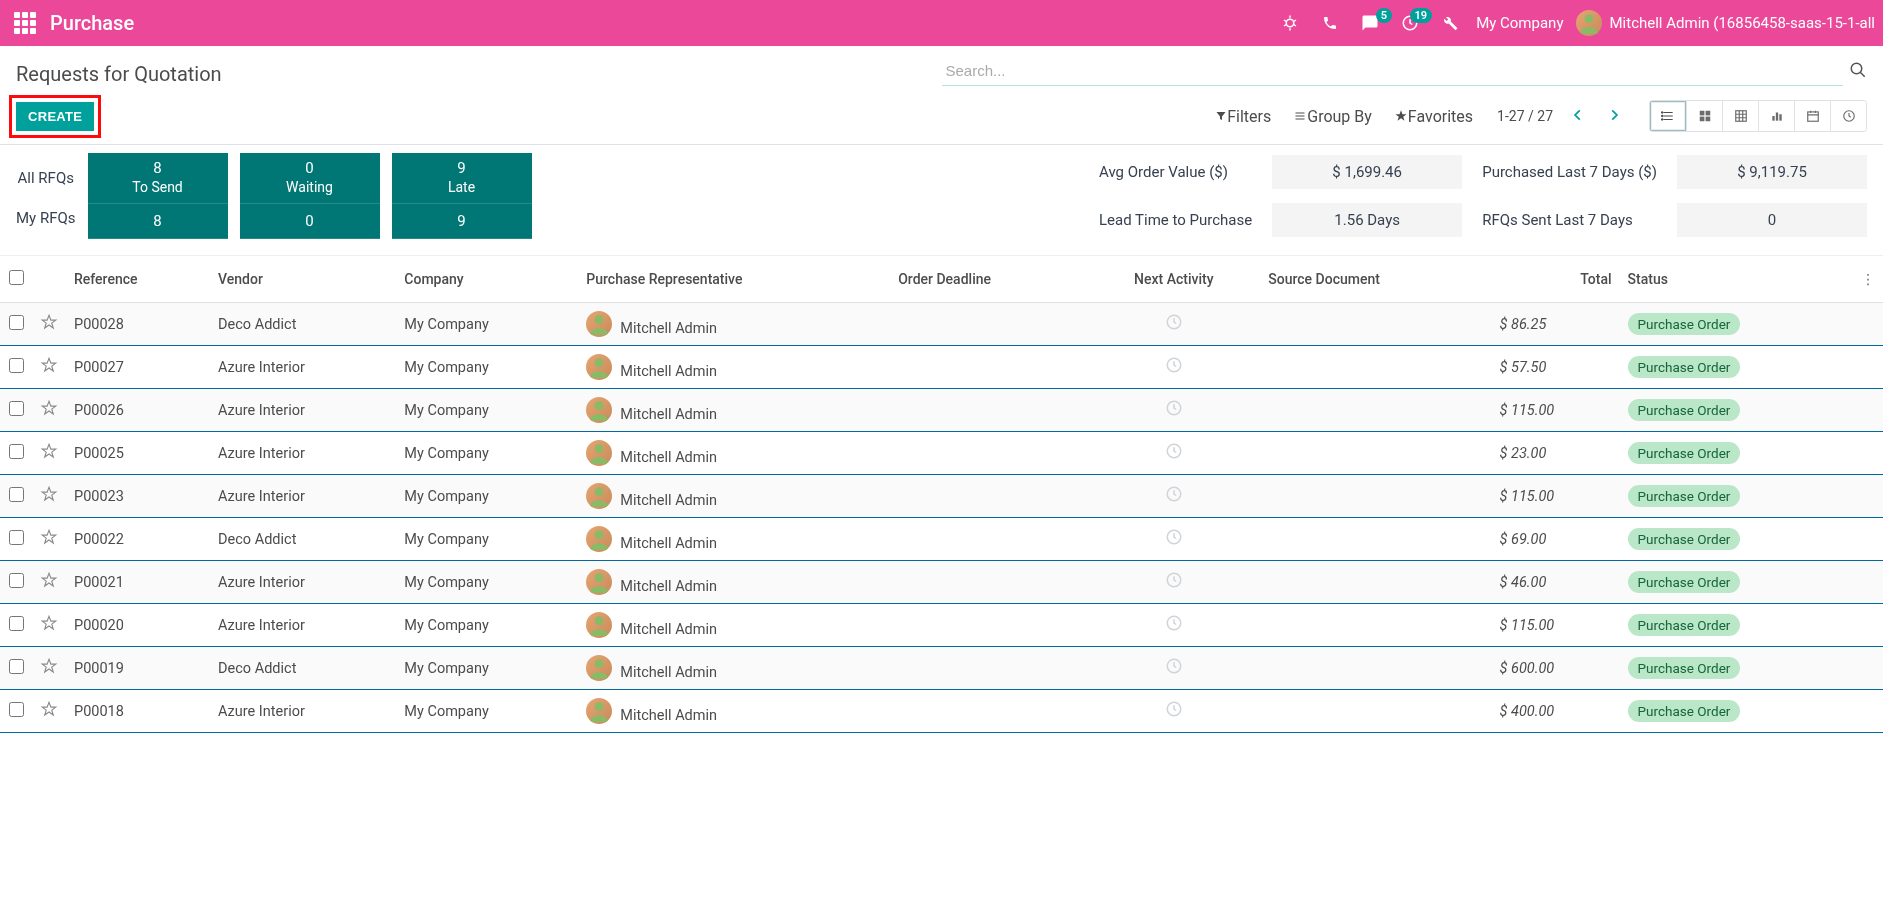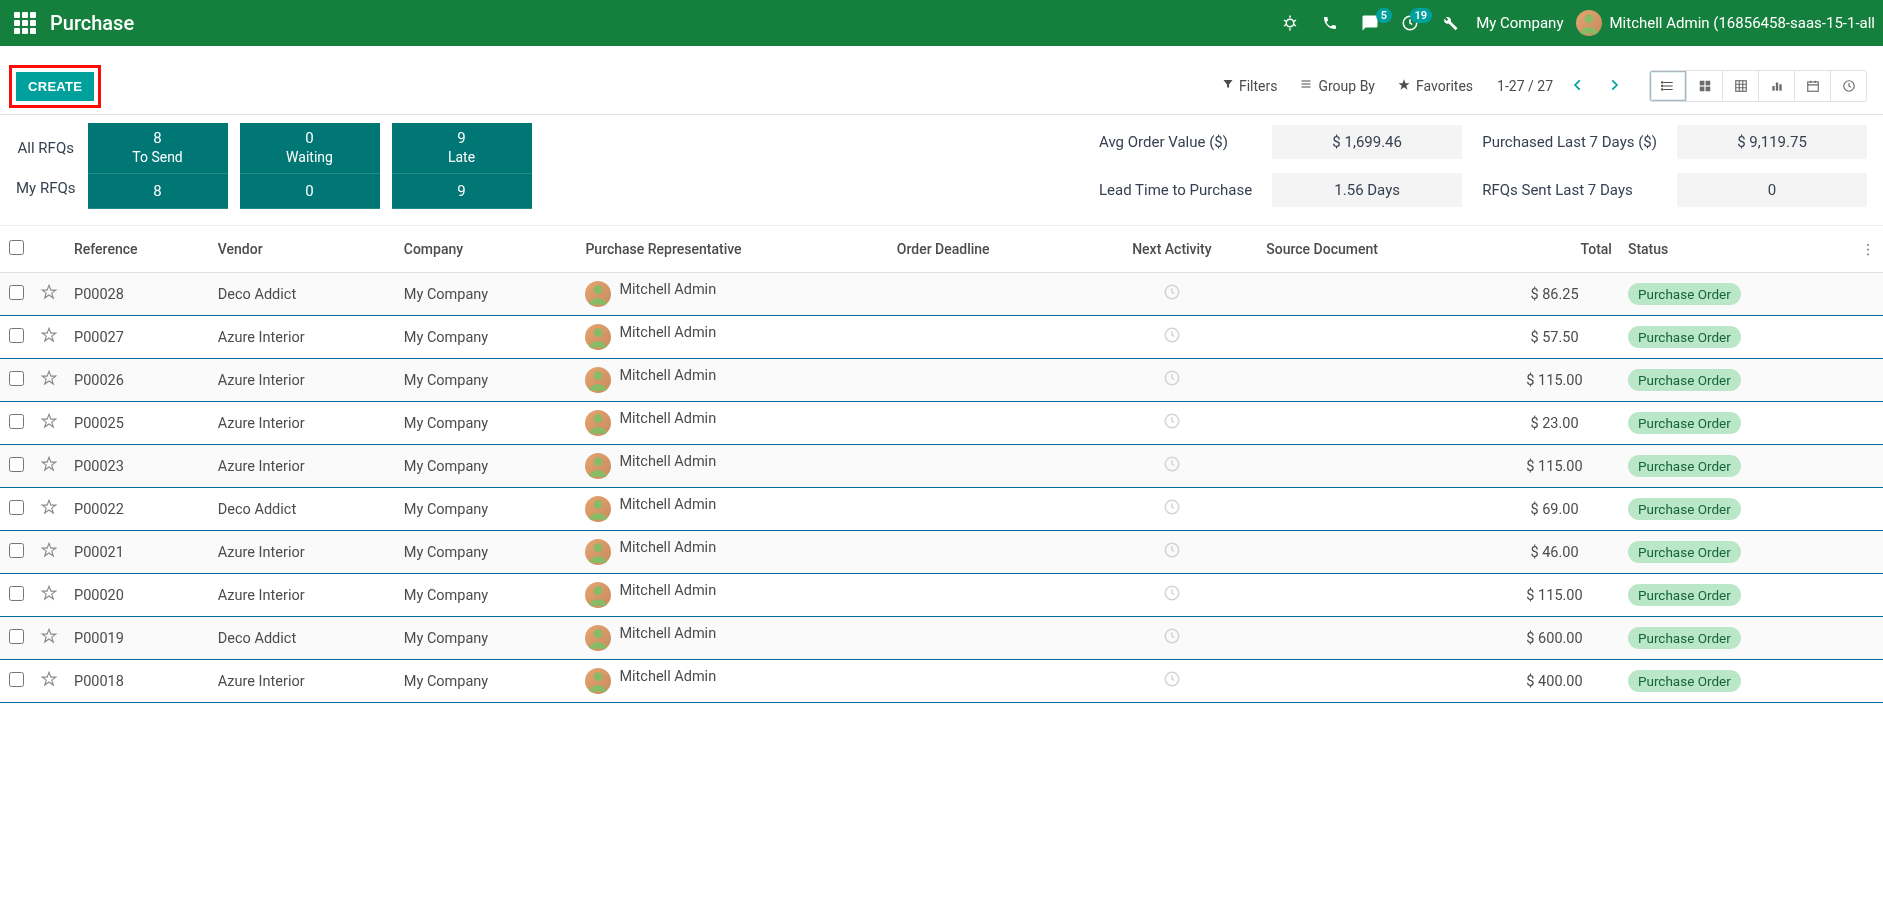--- a/index.html
+++ b/index.html
@@ -1,19 +1,19 @@
 <!DOCTYPE html>
 <html><head>
 <meta charset="utf-8">
 <style>
 * { box-sizing: border-box; margin: 0; padding: 0; }
 body { font-family: -apple-system, BlinkMacSystemFont, "Segoe UI", Roboto, "Helvetica Neue", Arial, sans-serif; font-size: 14px; color: #374151; background: #fff; }
 
 
-.topnav { background: #15803d; height: 46px; display: flex; align-items: center; color: #fff; padding: 0 8px; font-size: 15px; }
+.topnav { background: #ec4899; height: 46px; display: flex; align-items: center; color: #fff; padding: 0 8px; font-size: 15px; }
 .apps-icon { width: 22px; height: 22px; margin: 0 14px 0 6px; display: grid; grid-template-columns: repeat(3,1fr); grid-template-rows: repeat(3,1fr); gap: 2px; cursor:pointer; }
 .apps-icon span { background: #fff; border-radius: 1px; }
 .brand { font-size: 20px; font-weight: 500; margin-right: 28px; }
 .nav-items { display: flex; gap: 4px; }
 .nav-item { padding: 6px 14px; cursor: pointer; border-radius: 3px; font-size: 15px; }
 .nav-right { margin-left: auto; display: flex; align-items: center; gap: 12px; }
 .nav-right .ico { width: 28px; display:flex; justify-content:center; cursor:pointer; position:relative; }
 .badge { position:absolute; top:-6px; right:-8px; background:#00a09d; color:#fff; border-radius:10px; font-size:11px; padding:1px 5px; font-weight:600; }
 .avatar { width: 26px; height: 26px; border-radius: 50%; background: linear-gradient(135deg,#e6a673,#c78a5a); display:inline-flex; align-items:center; justify-content:center; font-size:10px; color:#6b4; overflow:hidden; }
 .avatar svg { width:100%; height:100%; }
@@ -28,21 +28,21 @@
 .searchbox::placeholder { color:#aaa; }
 .search-wrap { display:flex; align-items:center; }
 .search-icon-btn { margin-left:6px; cursor:pointer; color:#666; }
 
 .cp-bot { display:flex; align-items:center; padding: 14px 0 12px 0; gap:16px; }
 .create-btn { background:#00a09d; color:#fff; border:none; padding:7px 12px; font-size:13px; font-weight:600; cursor:pointer; letter-spacing:.3px; }
 .create-highlight { border:3px solid #ff0a0a; padding:4px; margin:-7px; }
 .import-ico { color:#4c4c4c; margin-left:8px; cursor:pointer; }
 
 .search-opts { display:flex; gap:22px; color:#4c4c4c; }
-.search-opt { display:flex; gap:5px; cursor:pointer; font-size:14px; }
+.search-opt { display:flex; align-items:center; cursor:pointer; font-size:16px; }
 .pager-block { margin-left:auto; display:flex; align-items:center; gap:14px; }
 .pager-lbl { color:#4c4c4c; font-size:14px; }
 .pager-btn { color:#00a09d; cursor:pointer; padding:4px; }
 .view-switch { display:flex; border:1px solid #dee2e6; border-radius:3px; overflow:hidden; }
 .view-btn { width:36px; height:30px; display:flex; align-items:center; justify-content:center; cursor:pointer; color:#6b6b6b; border-left:1px solid #dee2e6; }
 .view-btn:first-child { border-left:none; }
 .view-btn.active { background:#fff; box-shadow: inset 0 0 0 1px #00a09d22; color:#4c4c4c; border:1px solid #adb5bd; }
 
 
 .dash { display:flex; padding: 8px 16px 16px 16px; gap:18px; border-bottom:1px solid #eee; }
@@ -60,25 +60,25 @@
 .dash-right .kval { background:#f4f4f4; text-align:center; padding:8px 16px; }
 
 
 table { width:100%; border-collapse:collapse; }
 thead th { text-align:left; font-weight:500; color:#4c4c4c; padding:14px 8px; font-size:14px; border-bottom:1px solid #dee2e6; white-space:nowrap; }
 tbody tr { border-bottom:1px solid #0369a1; }
 tbody tr:nth-child(odd) { background:#fafafa; }
 tbody td { padding:8px 8px; font-size:14.5px; color:#4c4c4c; vertical-align:middle; white-space:nowrap; }
 .chk { width:32px; text-align:center; }
 .star { width:32px; color:#6c757d; cursor:pointer; }
-.rep-cell { display:flex; align-items:flex-start; gap:8px; }
+.rep-cell { display:flex; align-items:flex-end; gap:8px; }
 .mini-avatar { width:26px; height:26px; border-radius:50%; background:linear-gradient(135deg,#e6a673,#c78a5a); overflow:hidden; display:inline-flex; }
 .mini-avatar svg{ width:100%; height:100%; }
 .activity-cell { text-align:center; color:#ced4da; }
-.total-cell { text-align:center; }
+.total-cell { text-align:left;font-style:italic; }
 .status-pill { background:#b9e7c7; color:#17653a; padding:3px 10px; border-radius:14px; font-size:13.5px; display:inline-block; }
 .th-right { text-align:right; }
 .kebab { width:28px; text-align:center; color:#6b6b6b; cursor:pointer; }
 
 input[type=checkbox]{ width:15px; height:15px; }
 </style>
 </head>
 <body>
 
 <div class="topnav">
@@ -131,20 +131,32 @@
             <circle cx="12" cy="8" r="4" fill="#8b6"></circle>
             <path d="M4 22c0-4 4-6 8-6s8 2 8 6" fill="#8b6"></path>
           </svg>
         </span>
       <span>Mitchell Admin (16856458-saas-15-1-all</span>
     </div>
   </div>
 </div>
 
 <div class="cp">
+  <div class="cp-top">
+    <div class="cp-title">Requests for Quotation</div>
+    <div class="cp-search-col">
+      <div class="search-wrap">
+        <input class="searchbox" placeholder="Search..." style="">
+        <span class="search-icon-btn"><svg width="18" height="18" viewBox="0 0 24 24" fill="none" stroke="#555" stroke-width="2">
+              <circle cx="10" cy="10" r="7"></circle>
+              <path d="M21 21l-6-6"></path>
+            </svg></span>
+      </div>
+    </div>
+  </div>
   <div class="cp-bot">
     <span class="create-highlight">
       <button class="create-btn">CREATE</button>
     </span>
     <span class="import-ico"><svg width="16" height="16" viewBox="0 0 24 24" fill="#4c4c4c">
           <path d="M12 3v12m0 0l-4-4m4 4l4-4M4 21h16"></path>
         </svg></span>
 
     <div class="cp-search-col" style="margin-left:auto; width:auto; display:flex; gap:24px; align-items:center;">
       <div class="search-opts">

